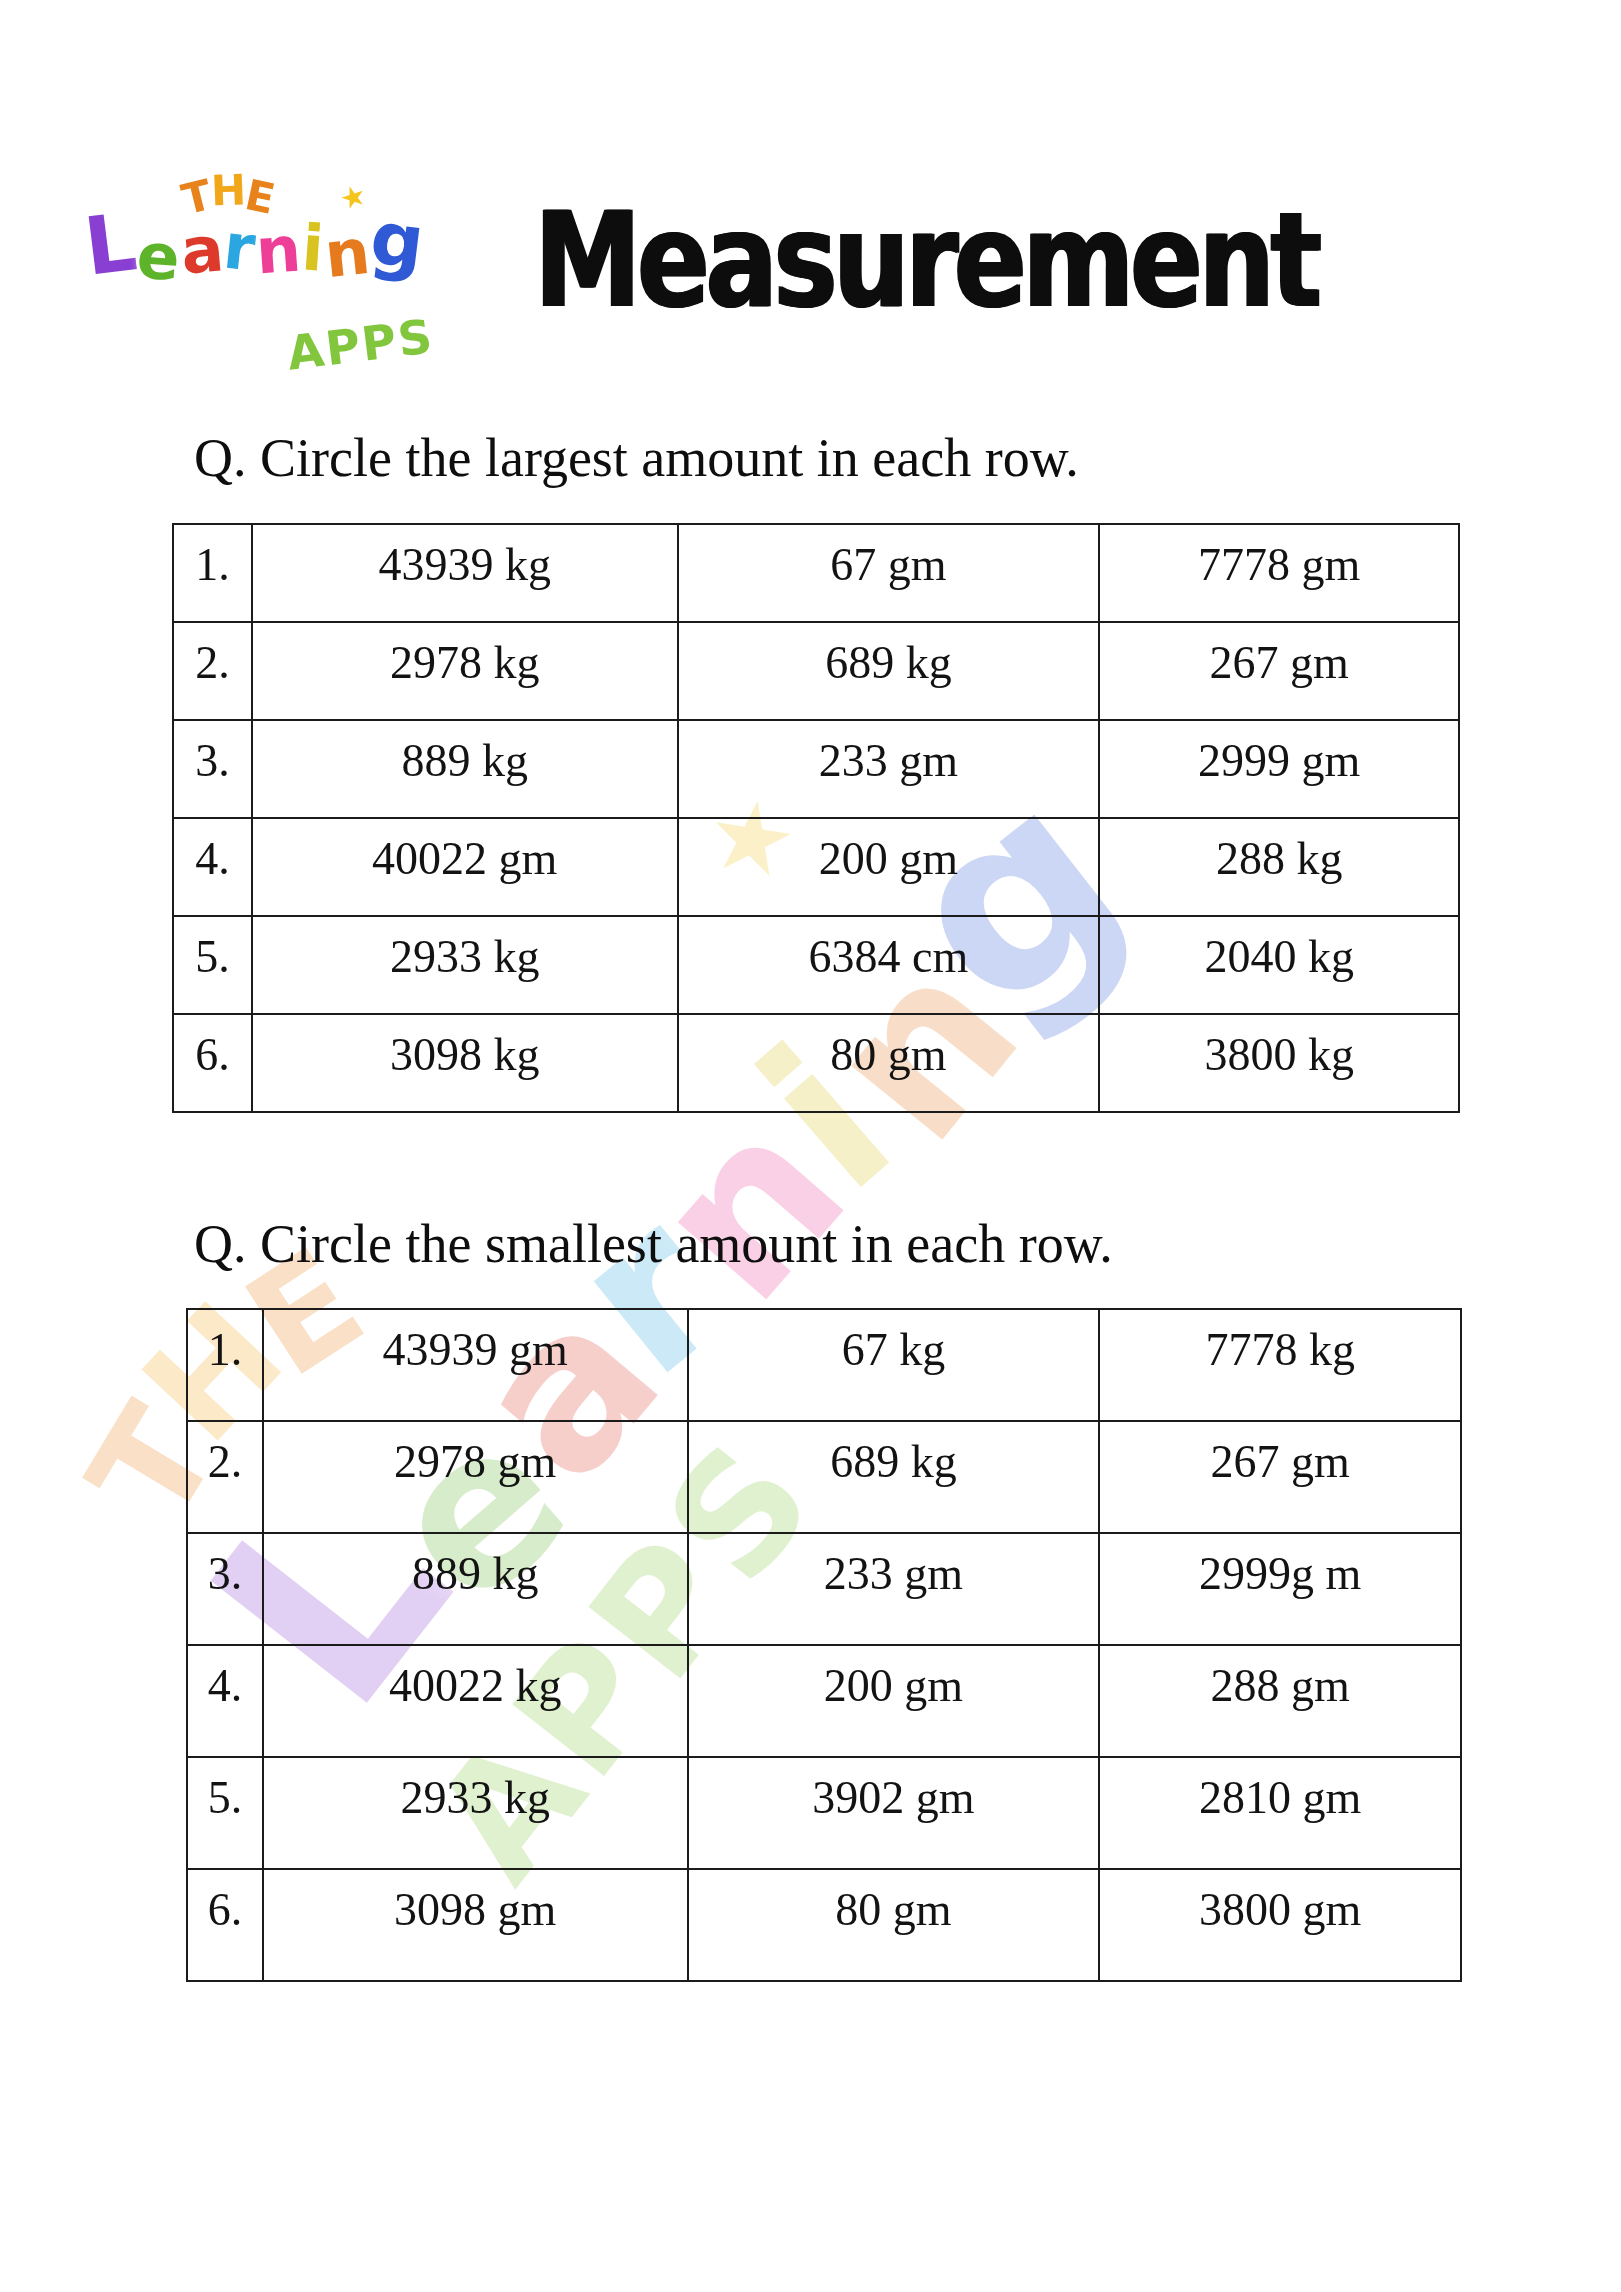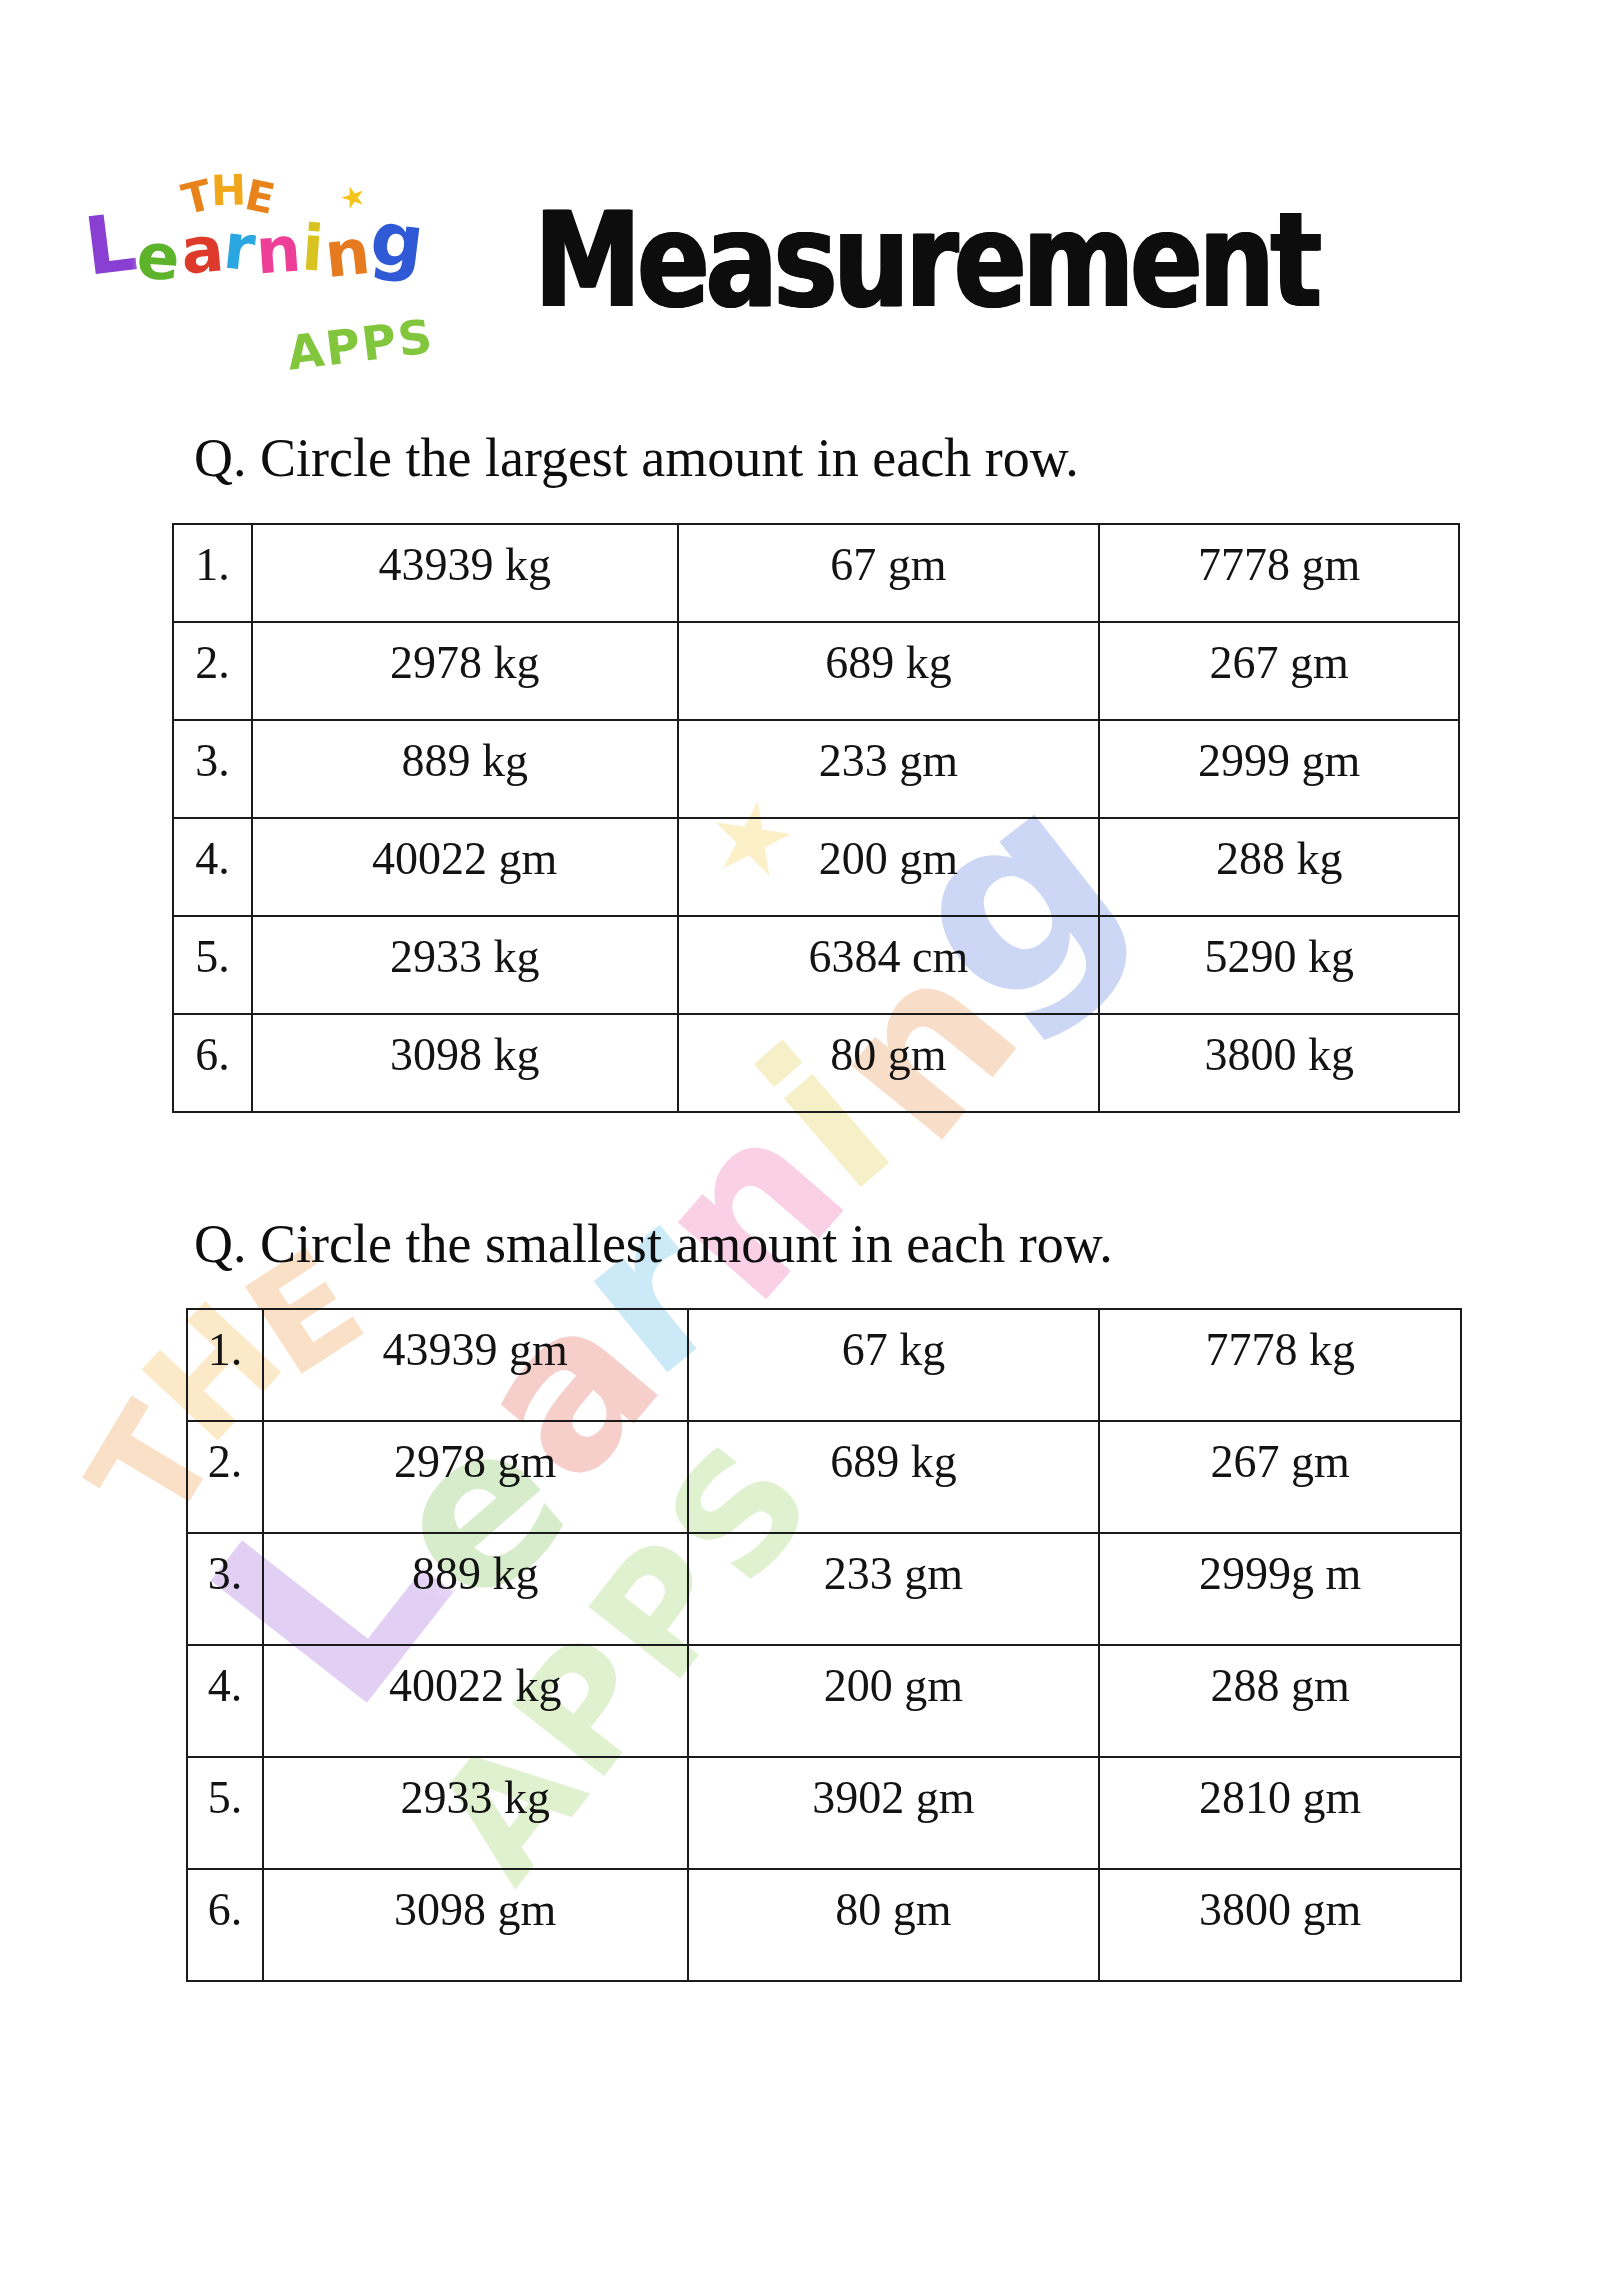--- a/index.html
+++ b/index.html
@@ -152,21 +152,21 @@
       <tr>
         <td class="c-num">4.</td>
         <td>40022 gm</td>
         <td>200 gm</td>
         <td>288 kg</td>
       </tr>
       <tr>
         <td class="c-num">5.</td>
         <td>2933 kg</td>
         <td>6384 cm</td>
-        <td>5290 kg</td>
+        <td>2040 kg</td>
       </tr>
       <tr>
         <td class="c-num">6.</td>
         <td>3098 kg</td>
         <td>80 gm</td>
         <td>3800 kg</td>
       </tr>
     </tbody>
   </table>
 

